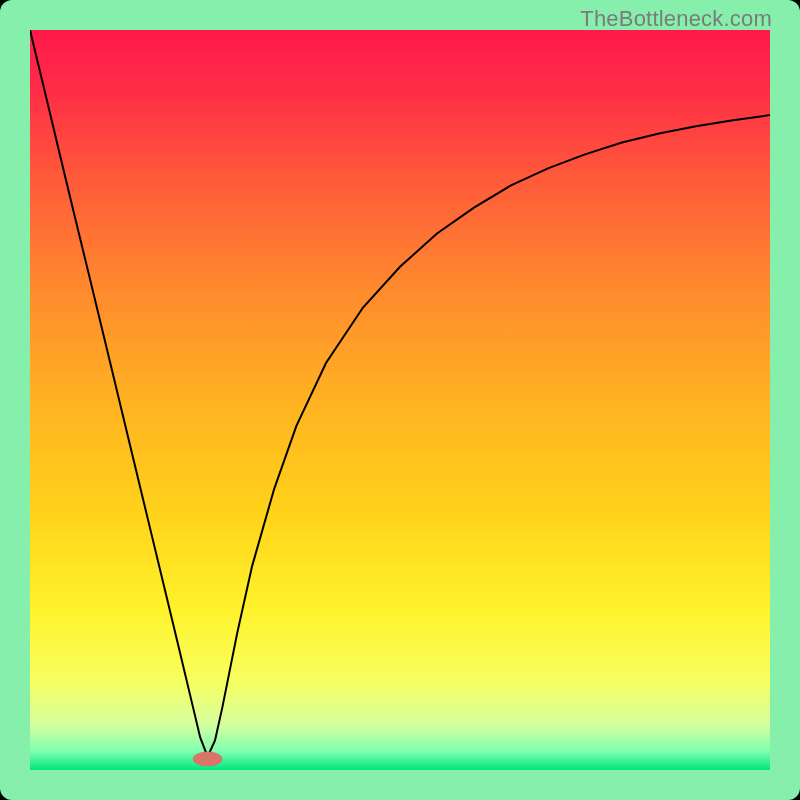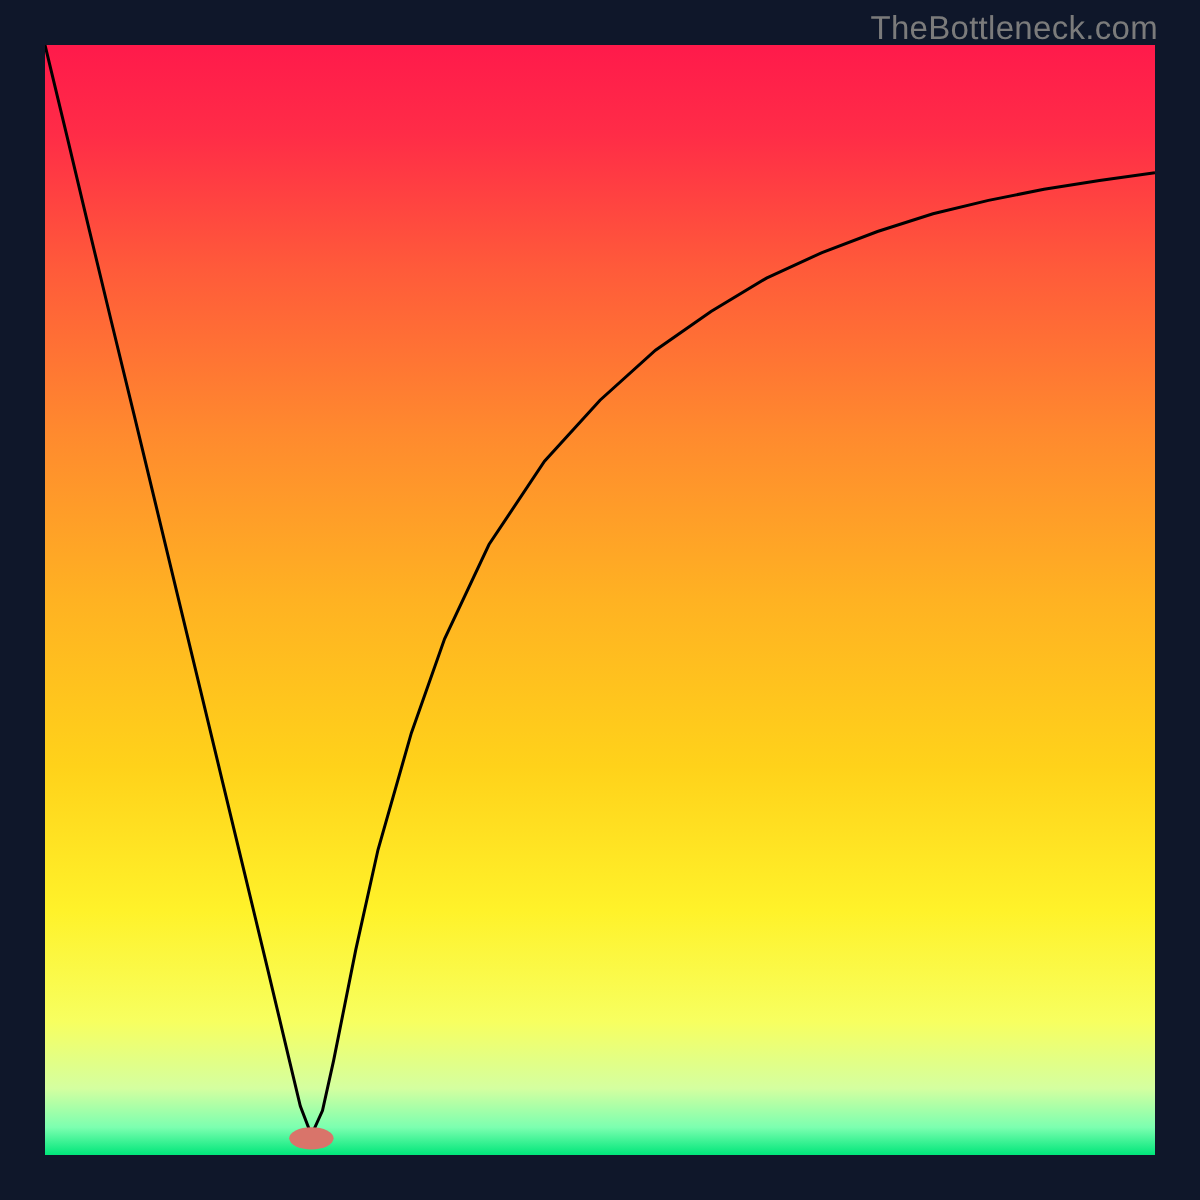--- a/index.html
+++ b/index.html
@@ -8,21 +8,22 @@
     width: 800px;
     height: 800px;
     overflow: hidden;
     background: #000;
     font-family: Arial, Helvetica, sans-serif;
   }
   .chart-container {
     position: relative;
     width: 800px;
     height: 800px;
-    background: #0f172a;
+    background: #86efac;
+    border-radius: 12px;
   }
   .plot-area {
     position: absolute;
     left: 30px;
     top: 30px;
     width: 740px;
     height: 740px;
   }
   .watermark {
     position: absolute;

